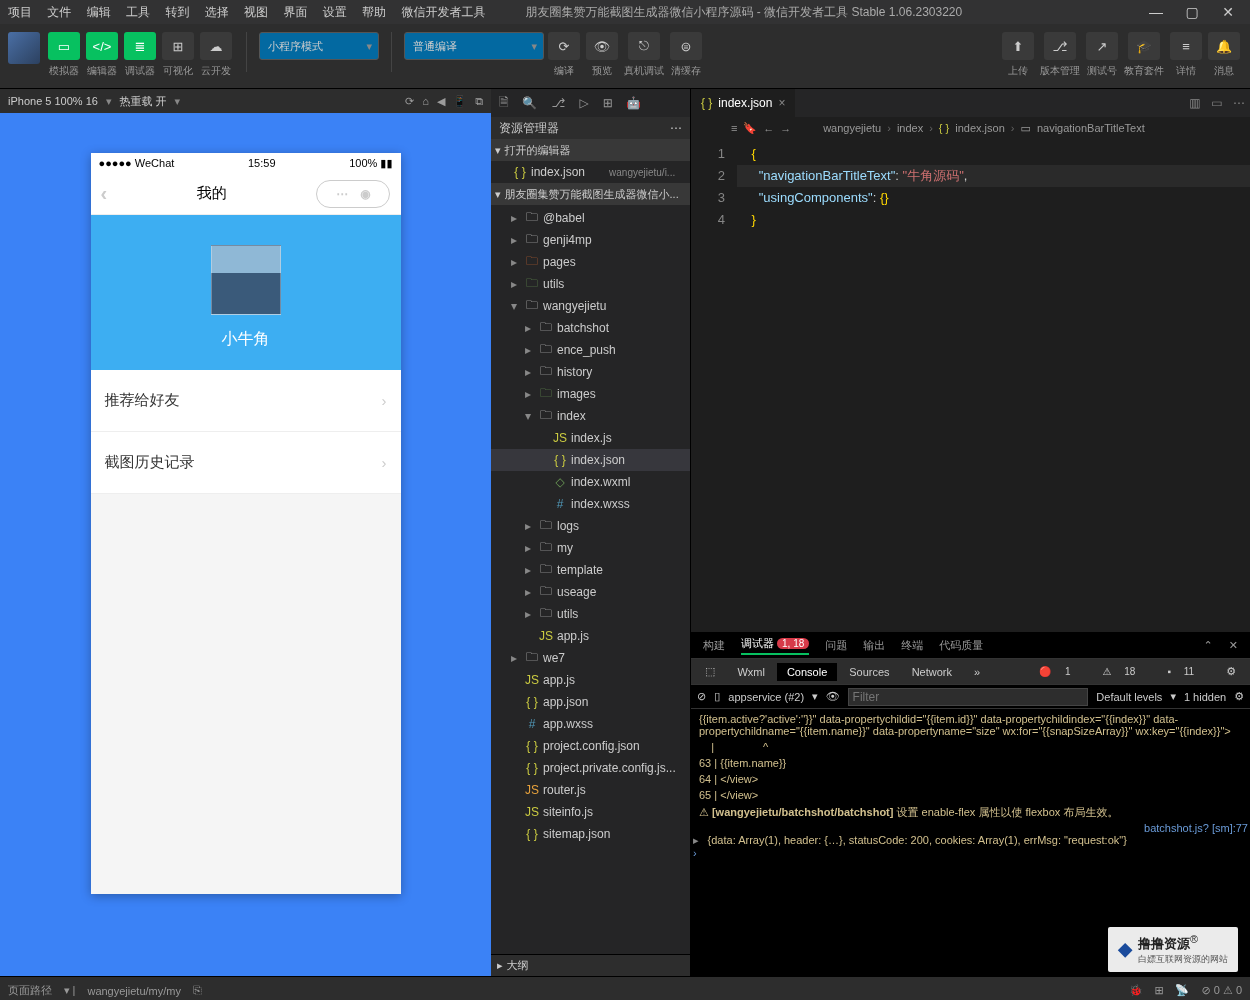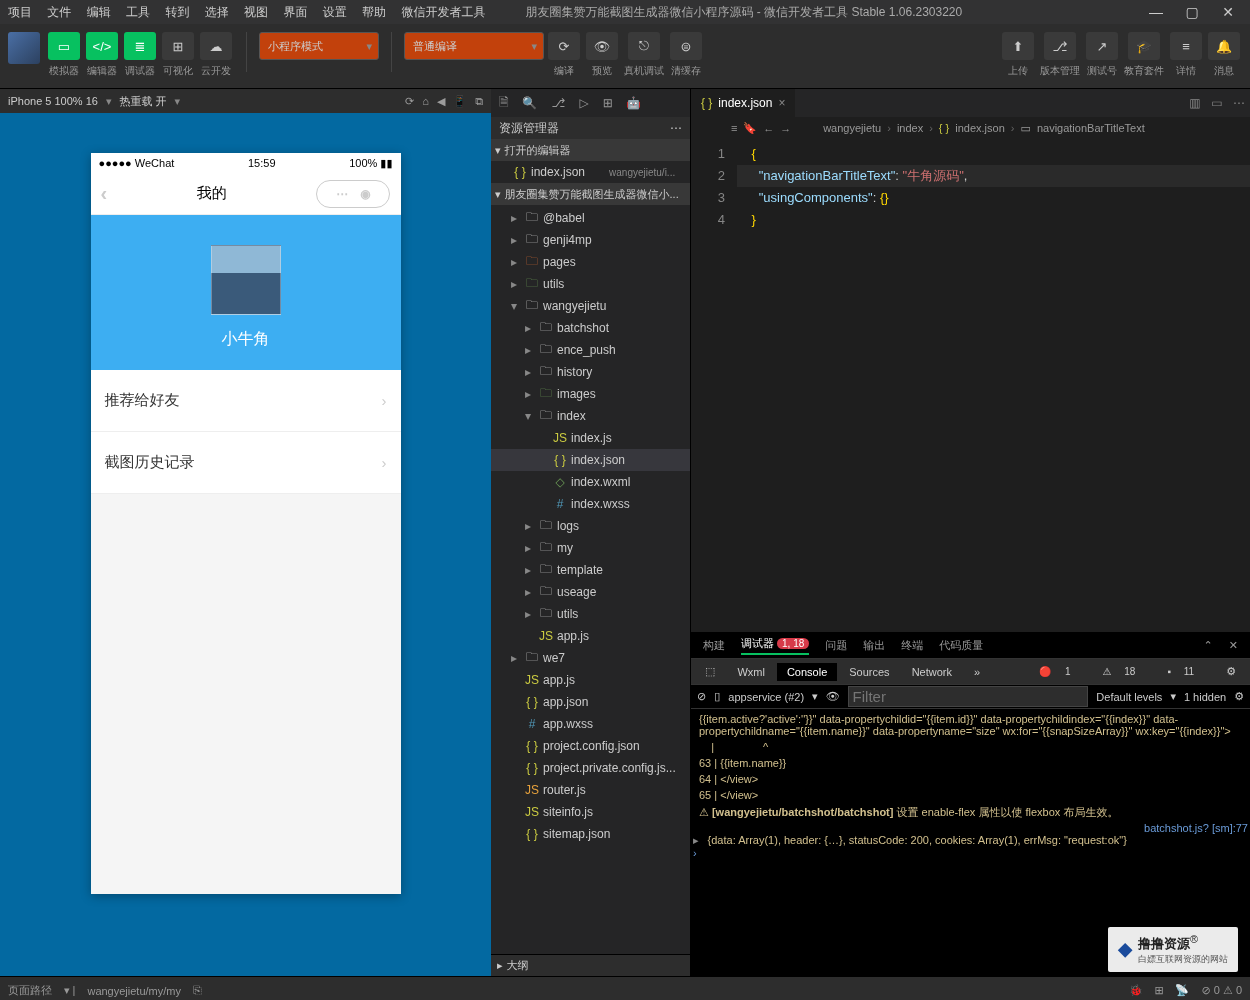--- a/index.html
+++ b/index.html
@@ -9,26 +9,26 @@
 .titlebar .apptxt { margin-left:28px; color:#aaa; flex:1; white-space:nowrap; overflow:hidden; }
 .titlebar .winbtns { display:flex; gap:8px; }
 .titlebar .winbtns span { width:28px; text-align:center; cursor:pointer; font-size:14px; }
 .toolbar { height:65px; background:#2d2d2d; display:flex; align-items:flex-start; padding:8px; gap:4px; border-bottom:1px solid #000; }
 .toolbar .btncol { display:flex; flex-direction:column; align-items:center; margin-right:2px; }
 .toolbar .btnsq { width:32px; height:28px; border-radius:3px; display:flex; align-items:center; justify-content:center; font-size:13px; cursor:pointer; }
 .toolbar .green { background:#07c160; color:#fff; }
 .toolbar .dark { background:#3a3a3a; color:#ccc; }
 .toolbar .lbl { font-size:10px; color:#999; margin-top:4px; }
 .toolbar .sep { width:1px; height:40px; background:#444; margin:0 8px; }
-.toolbar .drop { height:28px; background:#c2410c; border:1px solid #555; border-radius:3px; padding:0 20px 0 8px; display:flex; align-items:center; position:relative; font-size:11px; color:#ccc; min-width:120px; }
+.toolbar .drop { height:28px; background:#0369a1; border:1px solid #555; border-radius:3px; padding:0 20px 0 8px; display:flex; align-items:center; position:relative; font-size:11px; color:#ccc; min-width:120px; }
 .toolbar .drop::after { content:"▾"; position:absolute; right:6px; color:#888; }
 .toolbar .spacer { flex:1; }
 .avatar-sm { width:32px; height:32px; border-radius:3px; background:linear-gradient(135deg,#4a6fa5,#2c4160); margin-right:4px; }
 .main { display:flex; height:calc(100% - 113px); }
-.simpane { width:491px; background:#0369a1; display:flex; flex-direction:column; }
+.simpane { width:491px; background:#3b82f6; display:flex; flex-direction:column; }
 .simhead { height:24px; background:#2d2d2d; display:flex; align-items:center; padding:0 8px; color:#ccc; font-size:11px; gap:8px; }
 .simhead .grow { flex:1; }
 .simhead .ico { cursor:pointer; opacity:0.7; }
 .simbody { flex:1; display:flex; align-items:flex-start; justify-content:center; padding-top:40px; }
 .phone { width:310px; background:#fff; box-shadow:0 2px 10px rgba(0,0,0,0.3); }
 .statusbar { height:20px; background:#fff; display:flex; align-items:center; justify-content:space-between; padding:0 8px; font-size:11px; color:#000; }
 .phonenav { height:42px; display:flex; align-items:center; justify-content:space-between; padding:0 10px; background:#fff; border-bottom:1px solid #eee; }
 .phonenav .back { font-size:20px; font-weight:bold; cursor:pointer; }
 .phonenav .title { font-size:15px; color:#000; }
 .phonenav .capsule { display:flex; border:1px solid #ccc; border-radius:14px; height:28px; width:74px; align-items:center; justify-content:center; gap:12px; }
@@ -65,21 +65,21 @@
 .ctabs { height:26px; display:flex; align-items:center; gap:16px; padding:0 12px; color:#999; border-bottom:1px solid #333; }
 .ctabs .act { color:#fff; border-bottom:2px solid #07c160; padding-bottom:2px; }
 .ctabs .badge { background:#d73a49; color:#fff; border-radius:8px; padding:0 5px; font-size:10px; }
 .ctabs .grow { flex:1; }
 .ctabs2 { height:26px; display:flex; align-items:center; gap:2px; padding:0 4px; background:#2d2d2d; border-bottom:1px solid #333; }
 .ctabs2 span { padding:3px 10px; cursor:pointer; }
 .ctabs2 .act { background:#000; color:#fff; }
 .ctabs2 .grow { flex:1; }
 .ctabs2 .stat { font-size:10px; }
 .cfilt { height:24px; display:flex; align-items:center; gap:8px; padding:0 6px; border-bottom:1px solid #333; }
-.cfilt input { background:#2d2d2d; border:1px solid #444; color:#ccc; padding:1px 4px; font-size:15px; }
+.cfilt input { background:#2d2d2d; border:1px solid #444; color:#ccc; padding:1px 4px; font-size:12px; }
 .cout { flex:1; overflow:auto; font-family:Consolas,monospace; padding:2px; }
 .cout .warn { color:#d2c08e; padding:2px 6px; }
 .cout .grey { color:#888; }
 .cout .link { color:#6a9bd8; text-align:right; display:block; }
 .footer { height:28px; background:#2d2d2d; display:flex; align-items:center; padding:0 8px; font-size:11px; color:#999; gap:12px; border-top:1px solid #000; }
 .footer .grow { flex:1; }
 .watermark { position:absolute; right:12px; bottom:28px; background:rgba(255,255,255,0.92); padding:6px 10px; display:flex; align-items:center; gap:6px; font-size:13px; color:#222; border-radius:2px; }
 .watermark .logo { font-weight:bold; font-size:18px; color:#1a4b9c; }
 .watermark .sub { font-size:9px; color:#555; display:block; }
 .outline { height:22px; background:#2d2d2d; display:flex; align-items:center; padding:0 6px; color:#ccc; border-top:1px solid #000; font-size:11px; gap:4px; }

